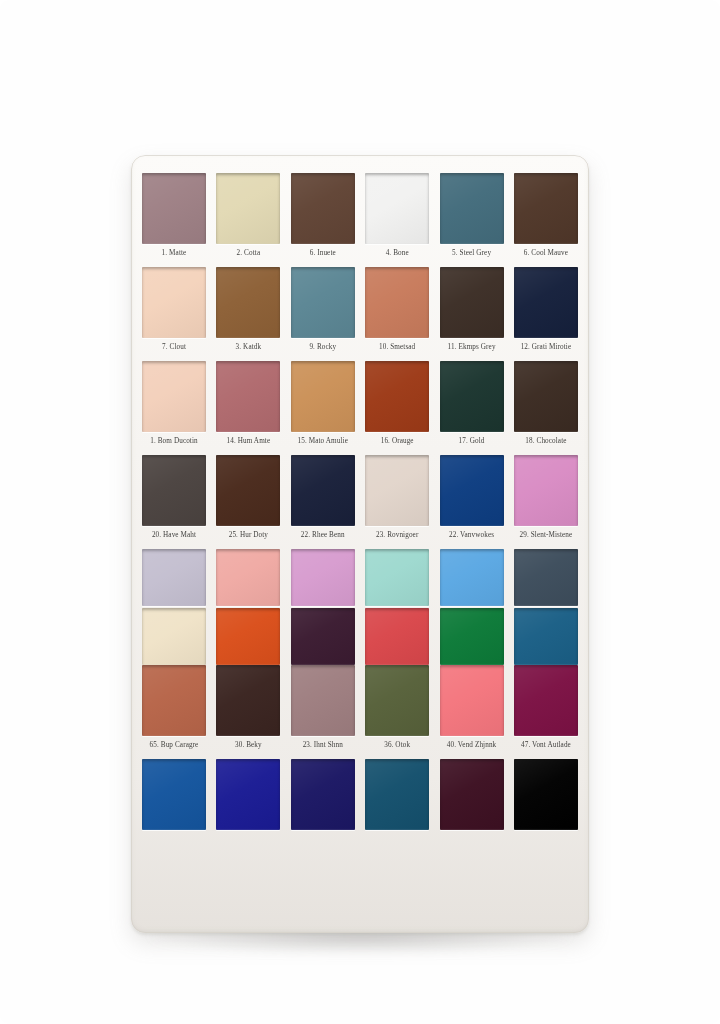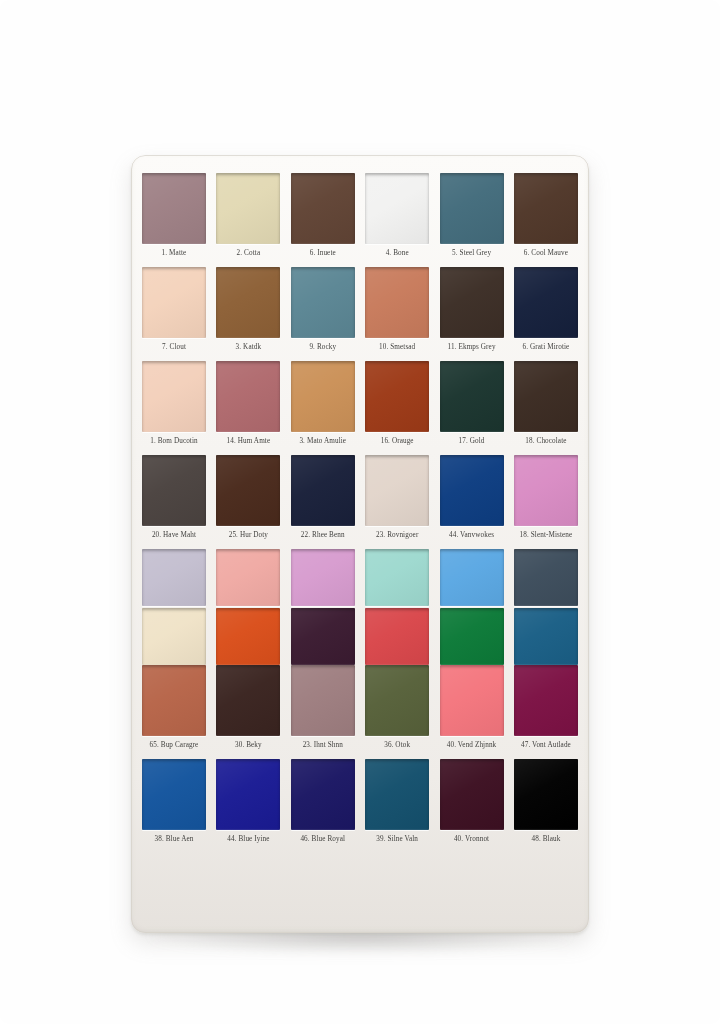--- a/index.html
+++ b/index.html
@@ -188,21 +188,21 @@
         <div class="cell">
             <div class="swatch" style="background-color: rgb(21, 32, 60);"></div>
           </div>
       </div>
       <div class="labels">
         <div class="label">7. Clout</div>
         <div class="label">3. Katdk</div>
         <div class="label">9. Rocky</div>
         <div class="label">10. Smetsad</div>
         <div class="label">11. Ekmps Grey</div>
-        <div class="label">6. Grati Mirotie</div>
+        <div class="label">12. Grati Mirotie</div>
       </div>
 
       <div class="row">
         <div class="cell">
             <div class="swatch" style="background-color: rgb(243, 208, 187);"></div>
           </div>
         <div class="cell">
             <div class="swatch" style="background-color: rgb(176, 106, 110);"></div>
           </div>
         <div class="cell">
@@ -214,21 +214,21 @@
         <div class="cell">
             <div class="swatch" style="background-color: rgb(27, 53, 47);"></div>
           </div>
         <div class="cell">
             <div class="swatch" style="background-color: rgb(59, 43, 34);"></div>
           </div>
       </div>
       <div class="labels">
         <div class="label">1. Bom Ducotin</div>
         <div class="label">14. Hum Amte</div>
-        <div class="label">3. Mato Amulie</div>
+        <div class="label">15. Mato Amulie</div>
         <div class="label">16. Orauge</div>
         <div class="label">17. Gold</div>
         <div class="label">18. Chocolate</div>
       </div>
 
       <div class="row">
         <div class="cell">
             <div class="swatch" style="background-color: rgb(75, 67, 64);"></div>
           </div>
         <div class="cell">
@@ -245,22 +245,22 @@
           </div>
         <div class="cell">
             <div class="swatch" style="background-color: rgb(217, 140, 196);"></div>
           </div>
       </div>
       <div class="labels">
         <div class="label">20. Have Maht</div>
         <div class="label">25. Hur Doty</div>
         <div class="label">22. Rhee Benn</div>
         <div class="label">23. Rovnigoer</div>
-        <div class="label">44. Vanvwokes</div>
-        <div class="label">18. Slent-Mistene</div>
+        <div class="label">22. Vanvwokes</div>
+        <div class="label">29. Slent-Mistene</div>
       </div>
 
       <div class="row">
         <div class="cell">
             <div class="swatch half" style="background-color: rgb(196, 191, 208);"></div>
           </div>
         <div class="cell">
             <div class="swatch half" style="background-color: rgb(240, 170, 164);"></div>
           </div>
         <div class="cell">
@@ -341,24 +341,16 @@
         <div class="cell">
             <div class="swatch" style="background-color: rgb(20, 80, 109);"></div>
           </div>
         <div class="cell">
             <div class="swatch" style="background-color: rgb(61, 16, 34);"></div>
           </div>
         <div class="cell">
             <div class="swatch" style="background-color: rgb(0, 0, 0);"></div>
           </div>
       </div>
-      <div class="labels">
-        <div class="label">38. Blue Aen</div>
-        <div class="label">44. Blue Iyine</div>
-        <div class="label">46. Blue Royal</div>
-        <div class="label">39. Silne Valn</div>
-        <div class="label">40. Vronnot</div>
-        <div class="label">48. Blauk</div>
-      </div>
 
     </div>
   </div>
 </div>
 
 </body></html>

